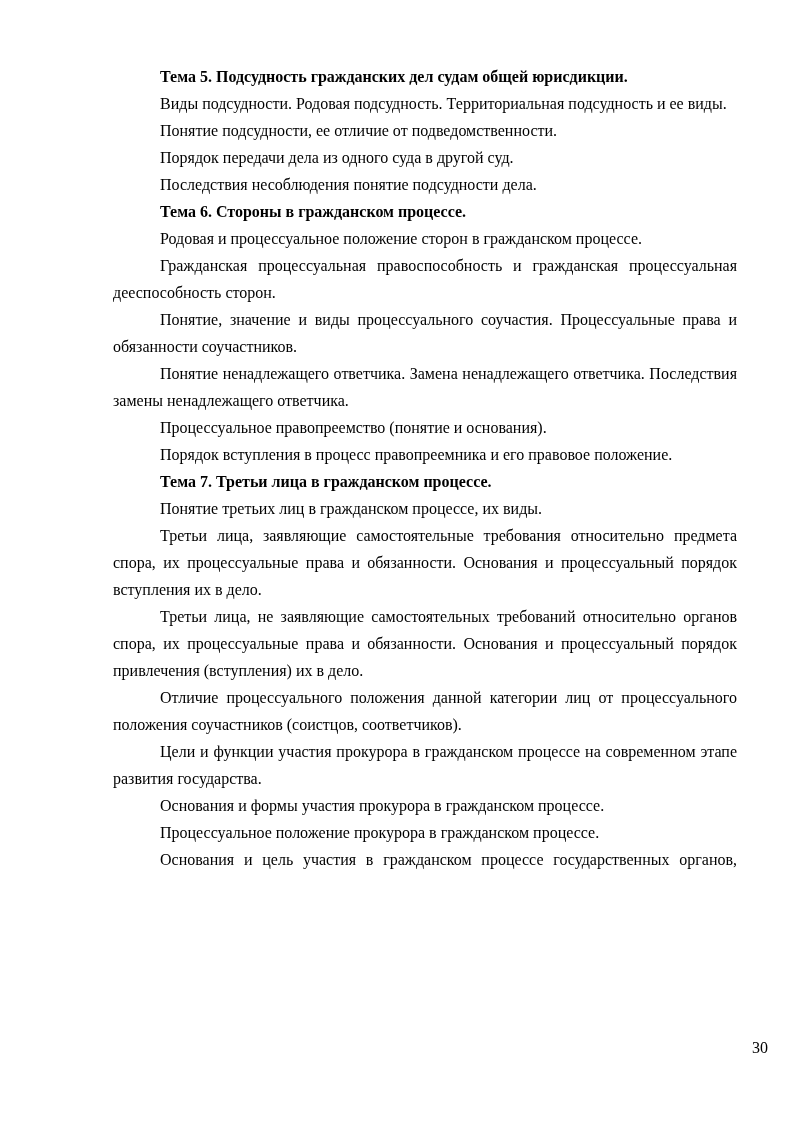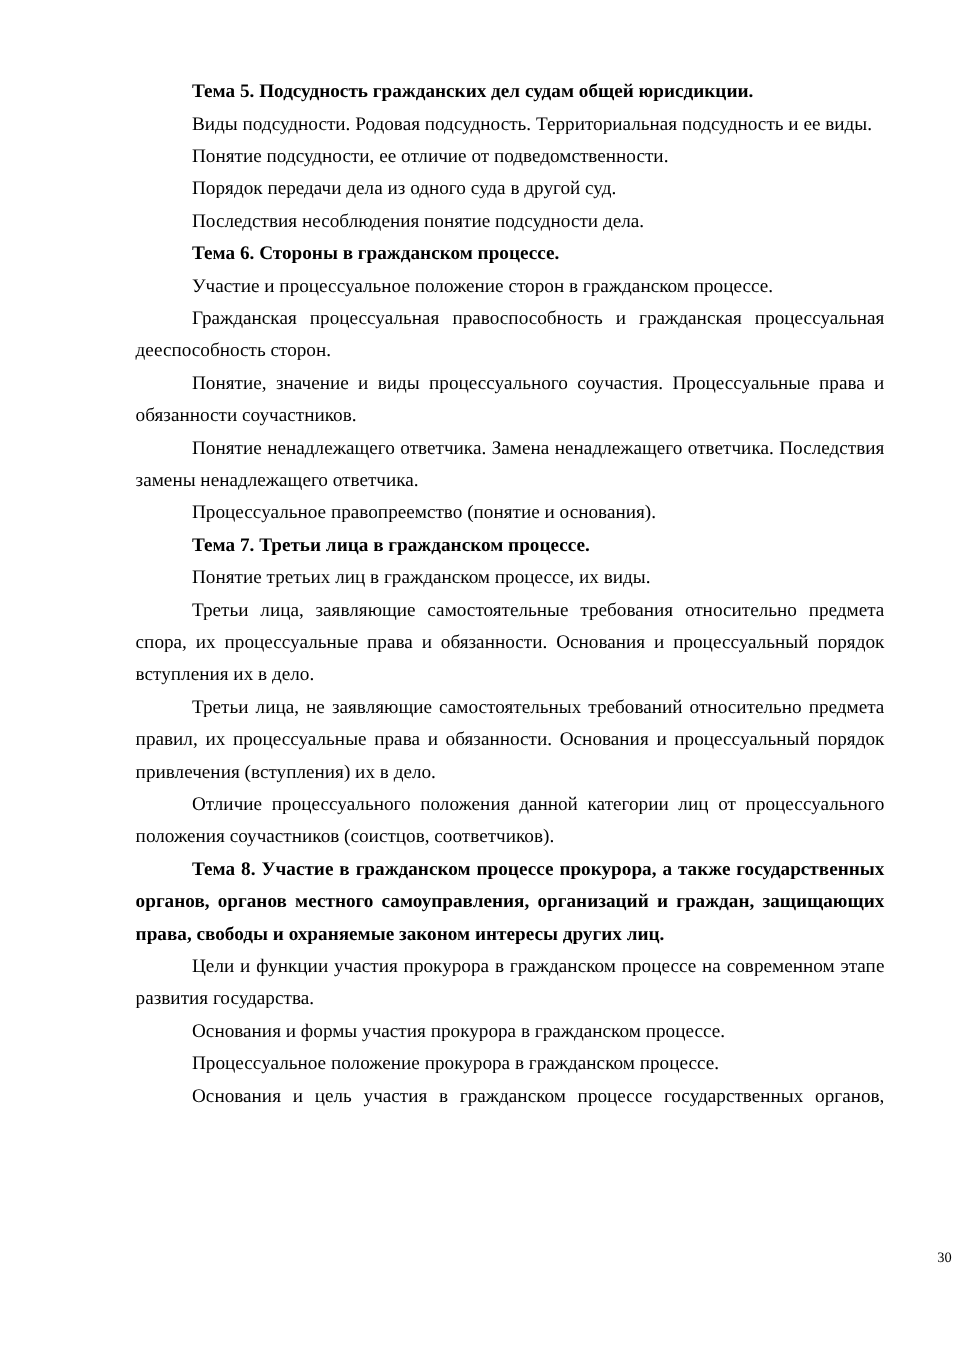--- a/index.html
+++ b/index.html
@@ -32,48 +32,48 @@
     text-indent: 47px;
   }
   .doc-body p.heading {
     font-weight: bold;
   }
   .doc-body p.continues {
     text-align-last: justify;
   }
   .page-number {
     position: absolute;
-    right: 47px;
+    right: 72px;
     top: 1036px;
-    font-size: 12px;
+    font-size: 16px;
     line-height: 24px;
     text-align: right;
   }
 </style>
 </head>
 <body>
 
 <div class="page">
   <div class="doc-body" id="doc-body">
       <p class="heading">Тема 5. Подсудность гражданских дел судам общей юрисдикции.</p>
       <p>Виды подсудности. Родовая подсудность. Территориальная подсудность и ее виды.</p>
       <p>Понятие подсудности, ее отличие от подведомственности.</p>
       <p>Порядок передачи дела из одного суда в другой суд.</p>
       <p>Последствия несоблюдения понятие подсудности дела.</p>
       <p class="heading">Тема 6. Стороны в гражданском процессе.</p>
-      <p>Участие и процессуальное положение сторон в гражданском процессе.</p>
+      <p>Родовая и процессуальное положение сторон в гражданском процессе.</p>
       <p>Гражданская процессуальная правоспособность и гражданская процессуальная дееспособность сторон.</p>
       <p>Понятие, значение и виды процессуального соучастия. Процессуальные права и обязанности соучастников.</p>
       <p>Понятие ненадлежащего ответчика. Замена ненадлежащего ответчика. Последствия замены ненадлежащего ответчика.</p>
       <p>Процессуальное правопреемство (понятие и основания).</p>
+      <p>Порядок вступления в процесс правопреемника и его правовое положение.</p>
       <p class="heading">Тема 7. Третьи лица в гражданском процессе.</p>
       <p>Понятие третьих лиц в гражданском процессе, их виды.</p>
       <p>Третьи лица, заявляющие самостоятельные требования относительно предмета спора, их процессуальные права и обязанности. Основания и процессуальный порядок вступления их в дело.</p>
-      <p>Третьи лица, не заявляющие самостоятельных требований относительно предмета правил, их процессуальные права и обязанности. Основания и процессуальный порядок привлечения (вступления) их в дело.</p>
+      <p>Третьи лица, не заявляющие самостоятельных требований относительно органов спора, их процессуальные права и обязанности. Основания и процессуальный порядок привлечения (вступления) их в дело.</p>
       <p>Отличие процессуального положения данной категории лиц от процессуального положения соучастников (соистцов, соответчиков).</p>
-      <p class="heading">Тема 8. Участие в гражданском процессе прокурора, а также государственных органов, органов местного самоуправления, организаций и граждан, защищающих права, свободы и охраняемые законом интересы других лиц.</p>
       <p>Цели и функции участия прокурора в гражданском процессе на современном этапе развития государства.</p>
       <p>Основания и формы участия прокурора в гражданском процессе.</p>
       <p>Процессуальное положение прокурора в гражданском процессе.</p>
       <p class="continues">Основания и цель участия в гражданском процессе государственных органов,</p>
     </div>
   <div class="page-number">30</div>
 </div>
 
 </body></html>

